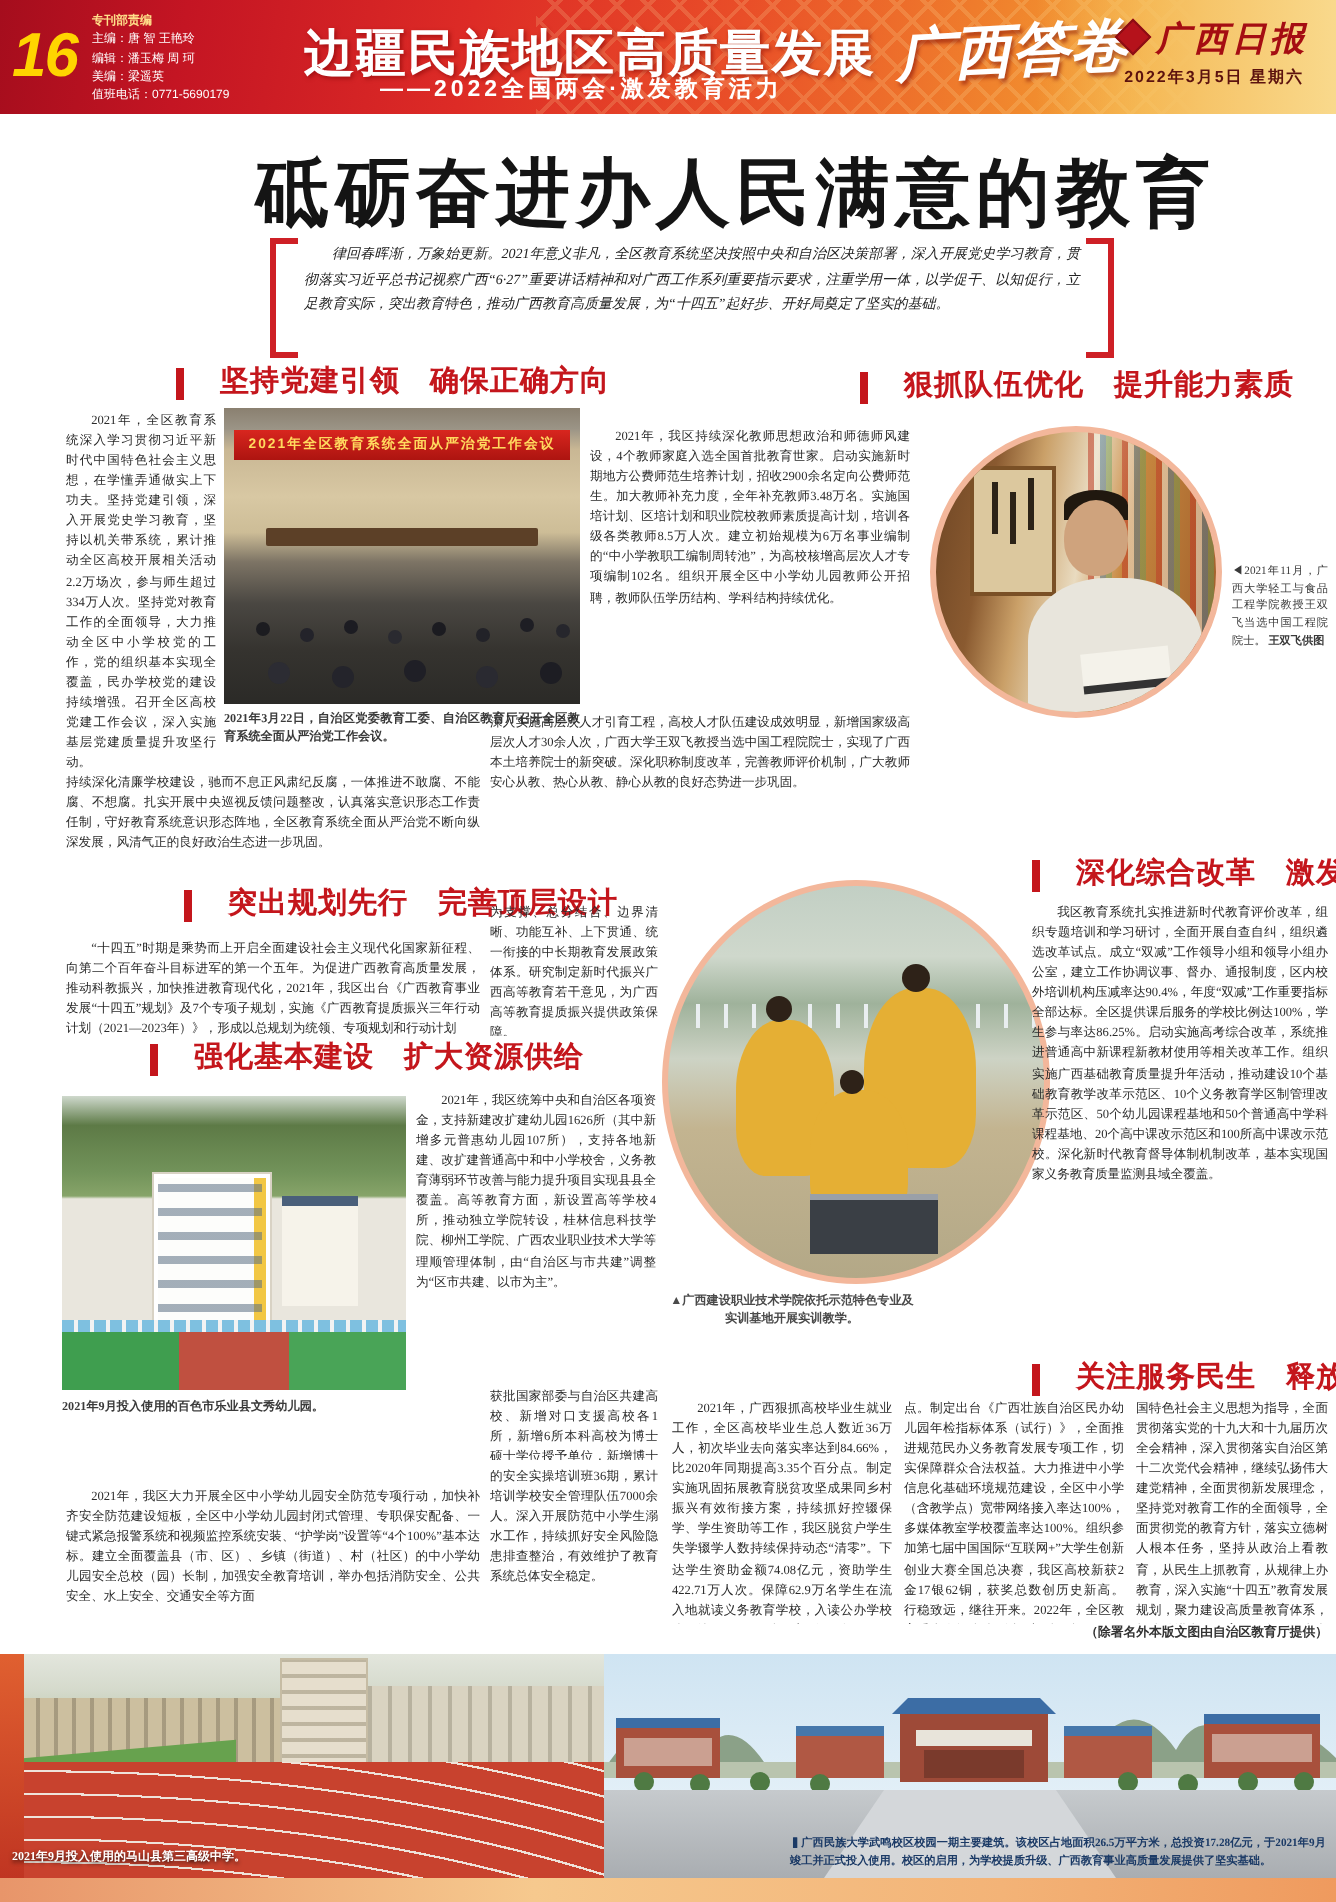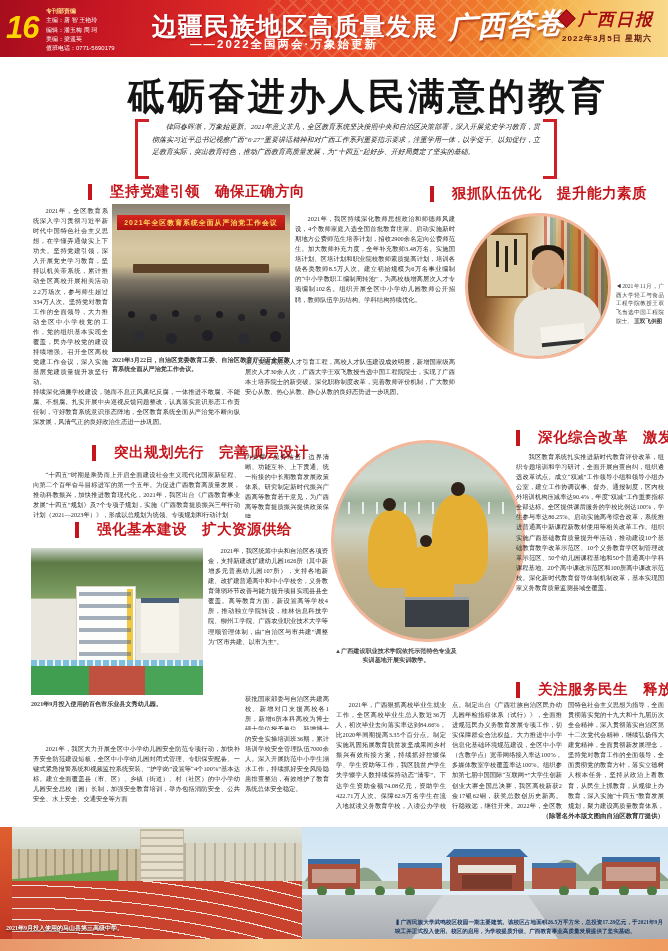--- a/index.html
+++ b/index.html
@@ -117,21 +117,21 @@
       <div class="t">专刊部责编</div>
       <div>主编：唐 智  王艳玲</div>
       <div>编辑：潘玉梅  周 珂</div>
       <div>美编：梁遥英</div>
       <div>值班电话：0771-5690179</div>
     </div>
     <div class="btitle">
       <span class="main">边疆民族地区高质量发展</span>
       <span class="script">广西答卷</span>
     </div>
-    <div class="bsub">——2022全国两会·万象始更新</div>
+    <div class="bsub">——2022全国两会·激发教育活力</div>
     <div class="masthead">
       <span class="dia"></span><span>广西日报</span>
     </div>
     <div class="dateline">2022年3月5日 星期六</div>
   </div>
 
   <div class="headline">砥砺奋进办人民满意的教育</div>
   <div class="introwrap">
     <div class="brk bl"></div>
     <div class="brk br"></div>

